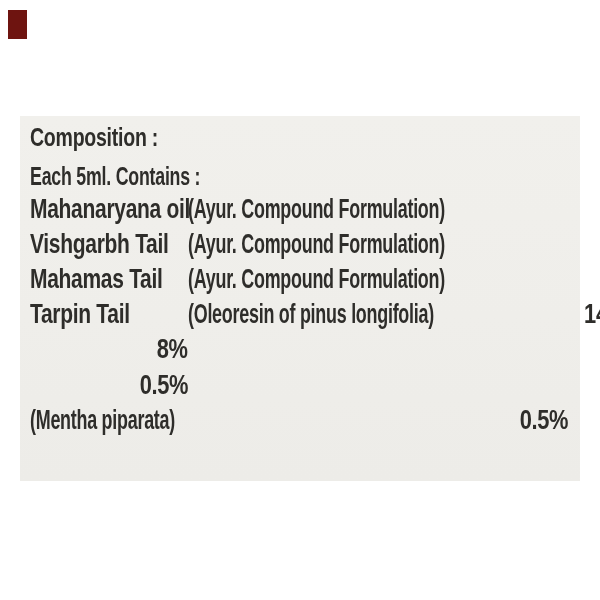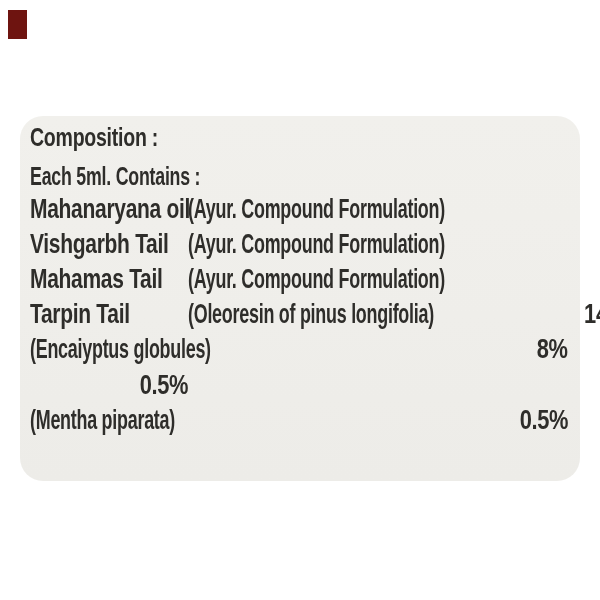--- a/index.html
+++ b/index.html
@@ -27,21 +27,20 @@
   }
   .panel {
     position: absolute;
     left: 20px;
     top: 116px;
     width: 560px;
     height: 365px;
     background: linear-gradient(180deg, #f1f0ec 0%, #efeeea 55%, #edece8 100%);
     color: #2e2d2a;
     font-weight: 700;
-    border-radius: 23px;
   }
   .h1 {
     position: absolute;
     left: 10px;
     top: 7px;
     font-size: 25px;
     line-height: 28px;
     letter-spacing: -0.3px;
     white-space: nowrap;
   }
@@ -121,21 +120,20 @@
       </div>
 
       <div class="row">
         <span class="cell-name"><span class="cx">Tarpin Tail</span></span>
         <span class="cell-detail"><span class="cx">(Oleoresin of pinus longifolia)</span></span>
         <span class="cell-pct"><span class="cx">14%</span></span>
       </div>
 
 
       <div class="row">
-        <span class="cell-detail"><span class="cx">(Encaiyptus globules)</span></span>
         <span class="cell-pct"><span class="cx">8%</span></span>
       </div>
 
       <div class="row">
         <span class="cell-pct"><span class="cx">0.5%</span></span>
       </div>
 
       <div class="row">
         <span class="cell-detail"><span class="cx">(Mentha piparata)</span></span>
         <span class="cell-pct"><span class="cx">0.5%</span></span>

